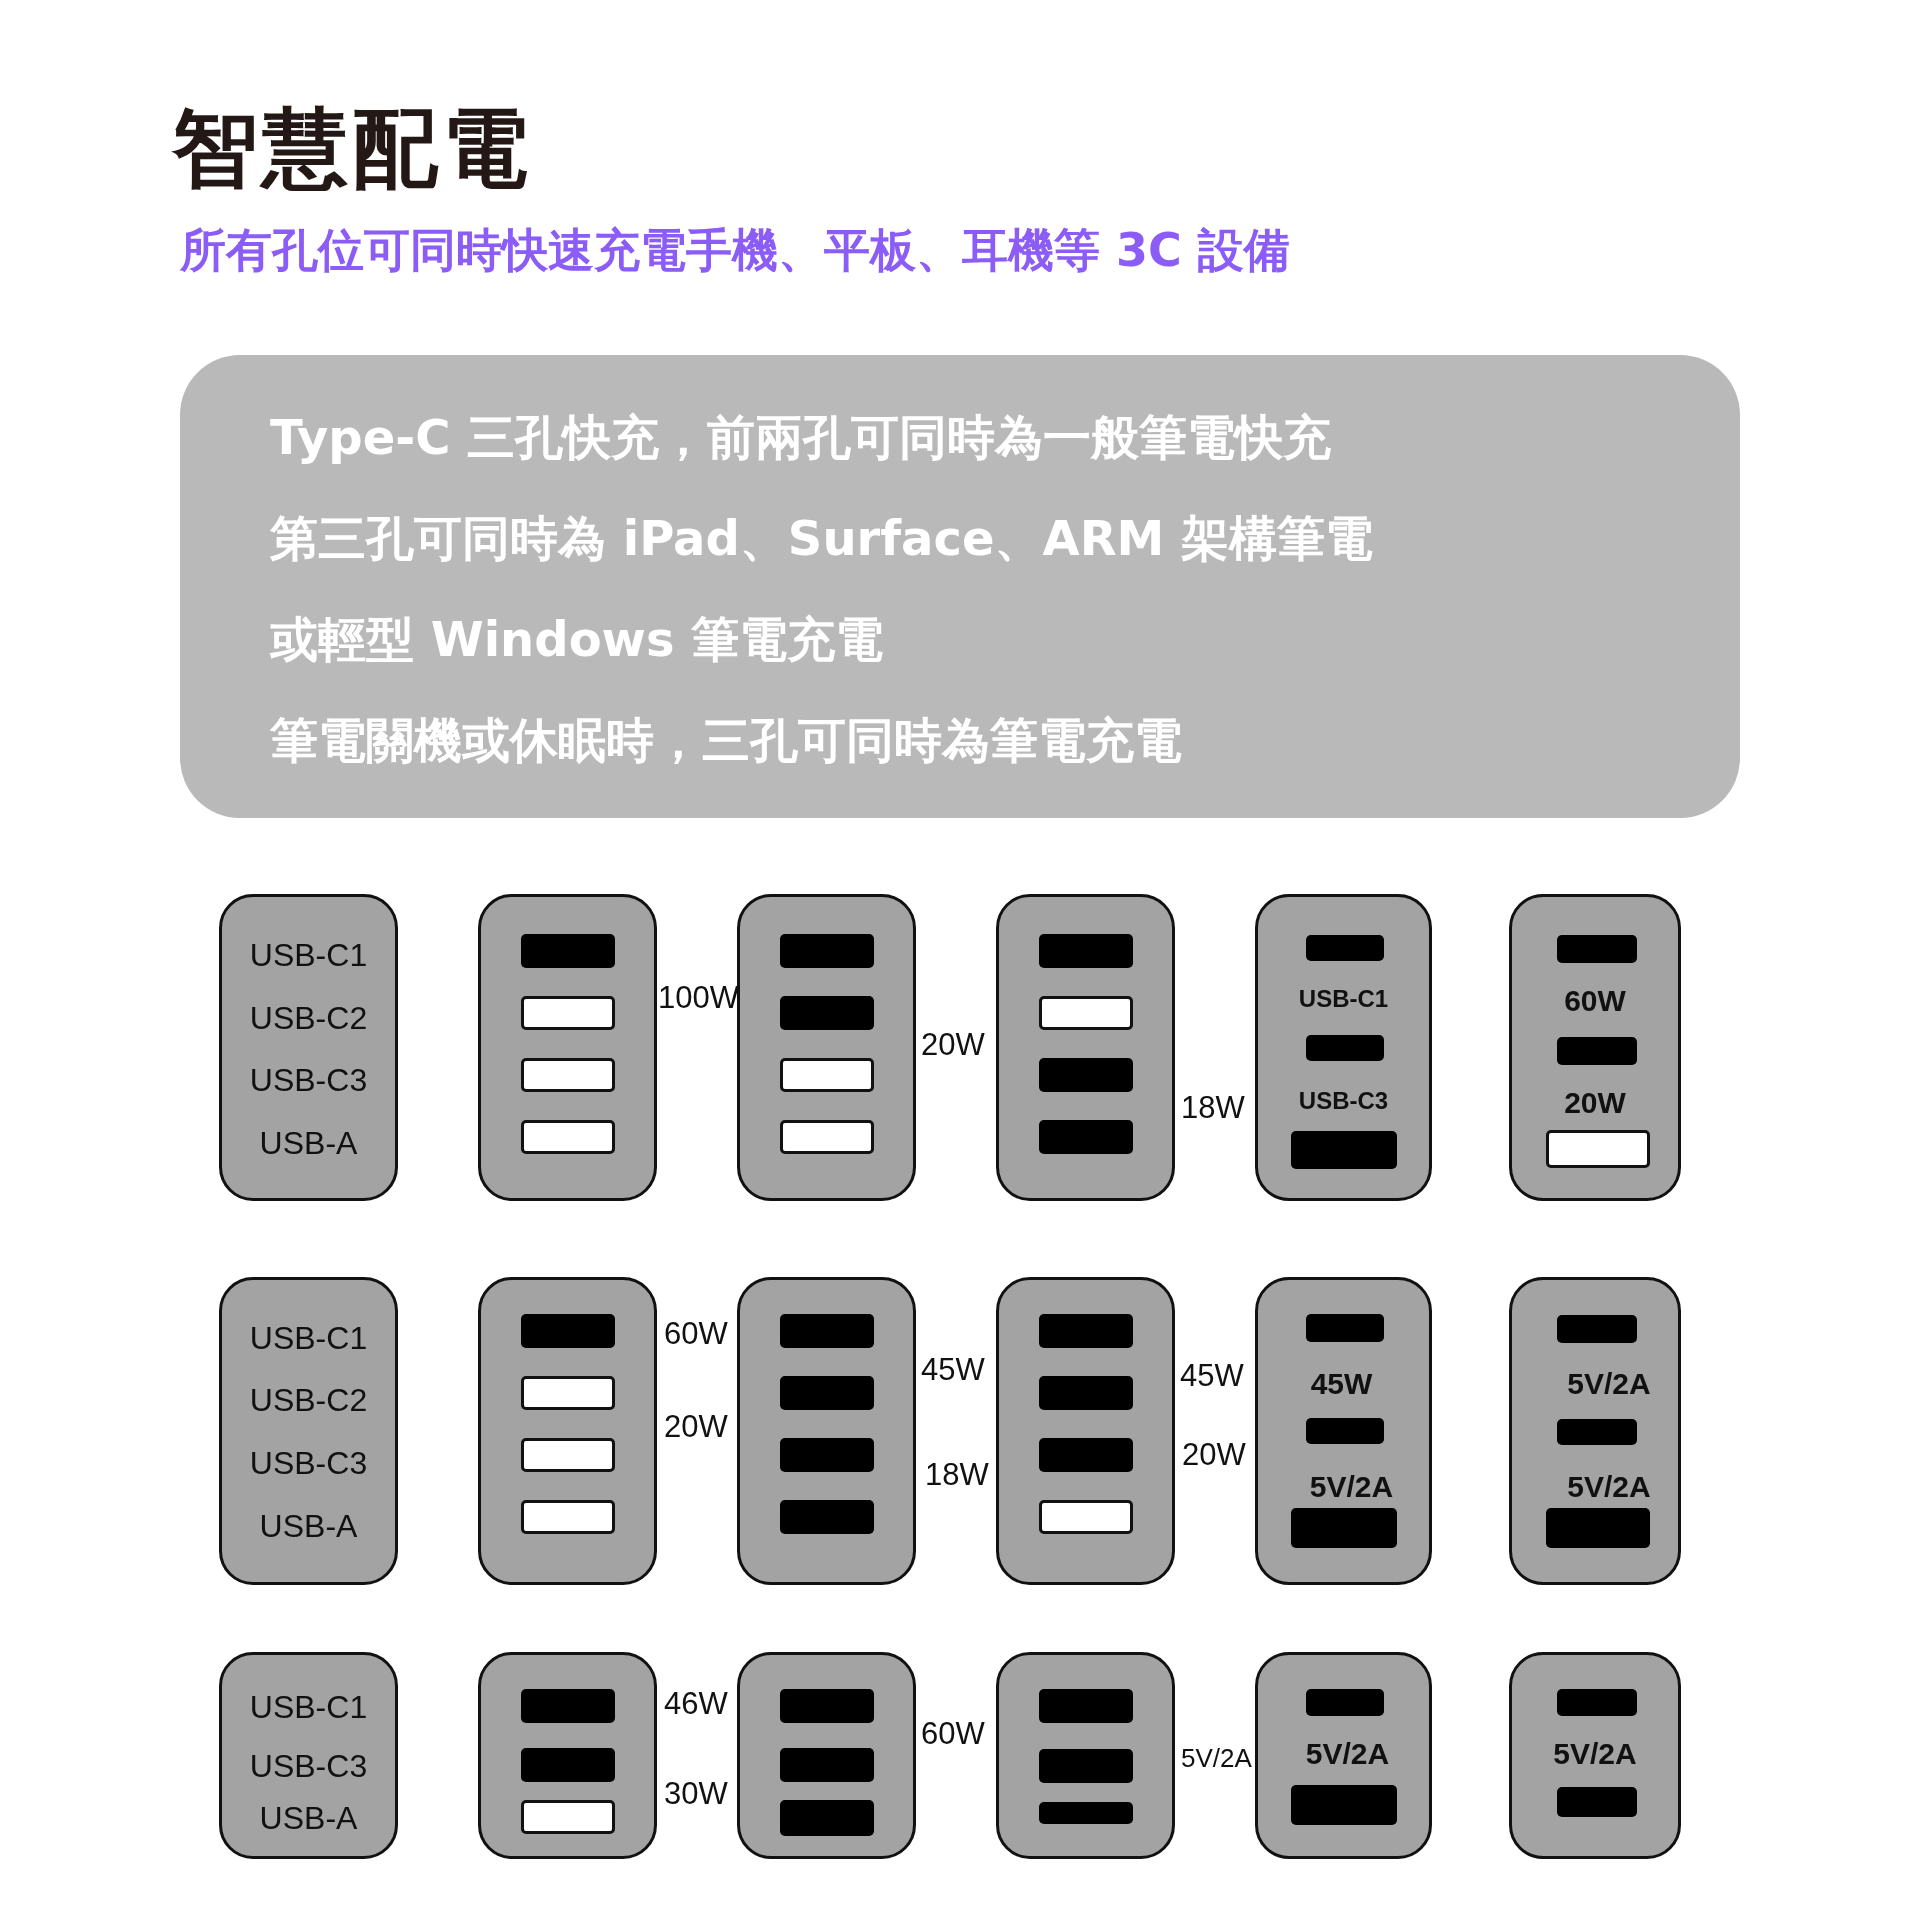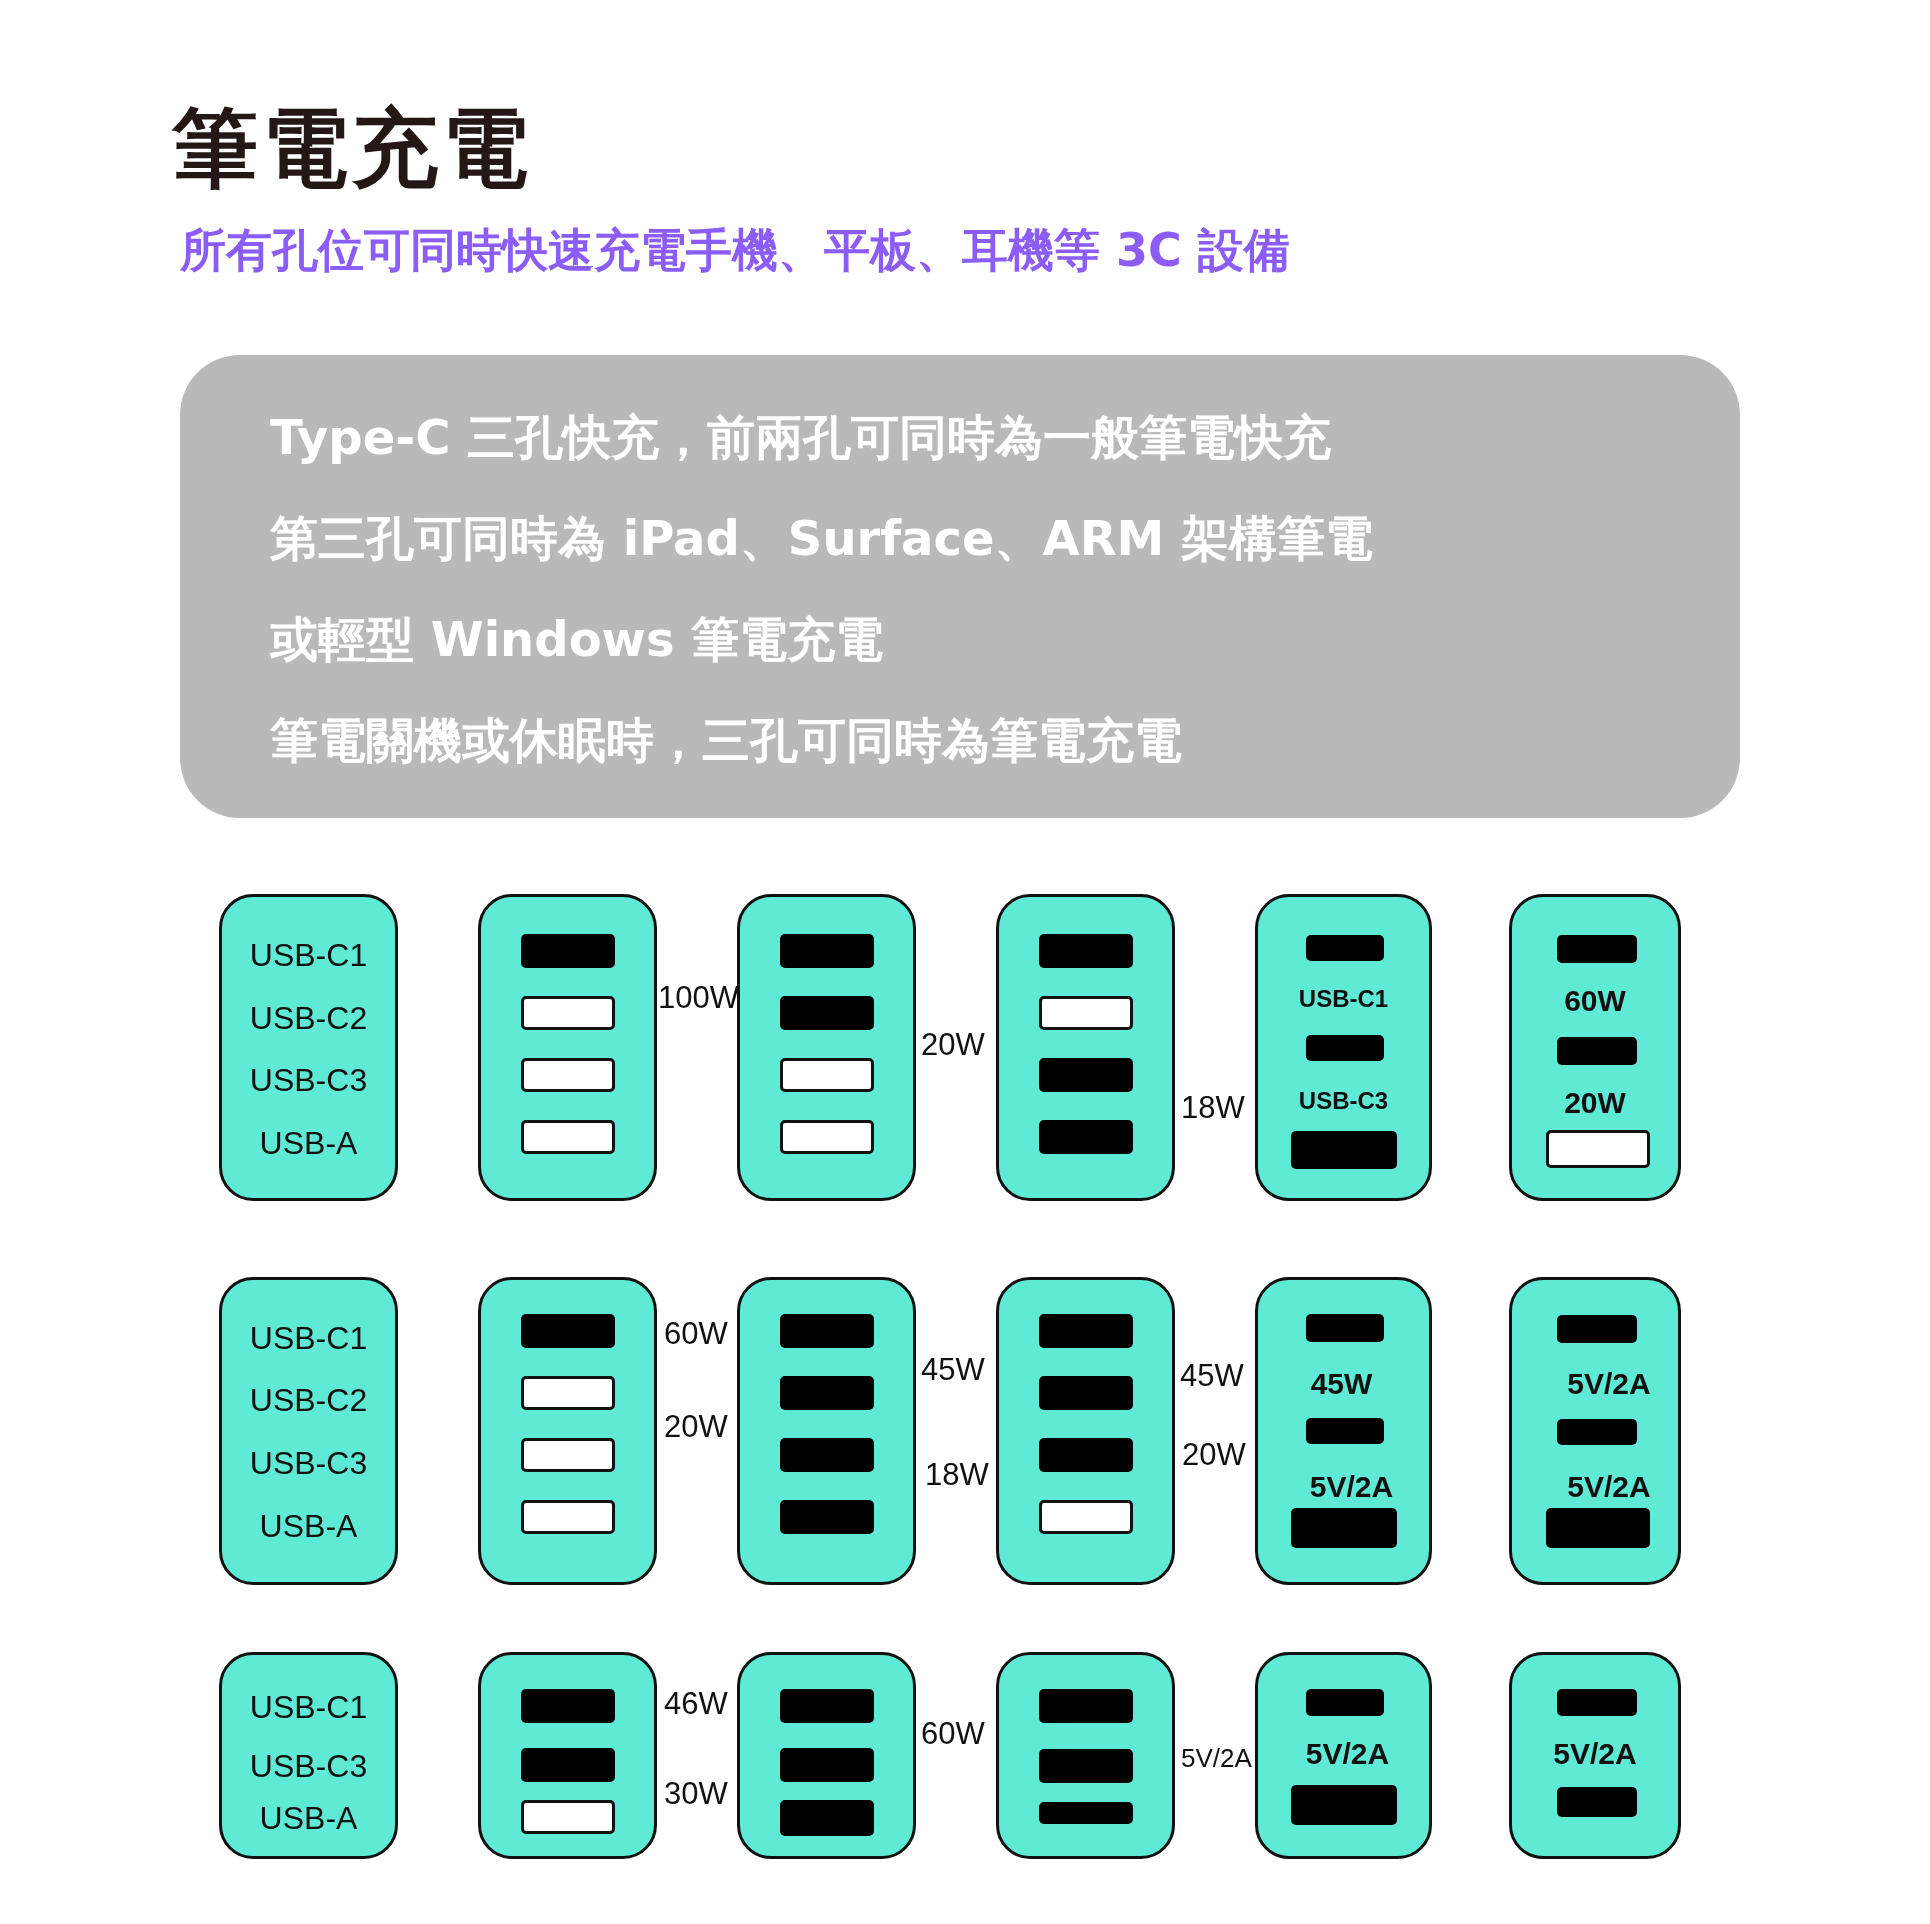--- a/index.html
+++ b/index.html
@@ -7,37 +7,37 @@
          font-family: "DejaVu Sans", "Liberation Sans", sans-serif; }
   .title { position: absolute; left: 172px; top: 98px; font-size: 86px; font-weight: bold;
            color: #231815; letter-spacing: 4px; line-height: 100px; }
   .subtitle { position: absolute; left: 180px; top: 218px; font-size: 46px; font-weight: bold;
               color: #8b5cf6; line-height: 64px; }
   .infobox { position: absolute; left: 180px; top: 355px; width: 1560px; height: 463px;
              background: #b9b9b9; border-radius: 60px; }
   .infoline { position: absolute; left: 90px; font-size: 48px; font-weight: bold; color: #ffffff;
               line-height: 60px; white-space: nowrap; }
   .card { position: absolute; box-sizing: border-box; border: 3.5px solid #111; border-radius: 34px;
-          background: #5eead4; }
+          background: #a3a3a3; }
   .lbl { position: absolute; left: 0; width: 100%; text-align: center; font-family: "Liberation Sans", sans-serif;
          font-size: 32px; color: #111; line-height: 40px; }
   .slot { position: absolute; box-sizing: border-box; border-radius: 5px; }
   .slot.on { background: #000; }
   .slot.off { background: #fff; border: 3.5px solid #111; }
   .inlbl { position: absolute; left: 0; width: 100%; text-align: center; font-family: "Liberation Sans", sans-serif;
            font-size: 30px; font-weight: bold; color: #111; line-height: 36px; }
   .inlbl.small { font-size: 24px; }
   .watt { position: absolute; font-family: "Liberation Sans", sans-serif; font-size: 31px; color: #111;
           line-height: 36px; white-space: nowrap; }
   .watt.small { font-size: 26px; }
 </style>
 </head>
 <body>
 
-<div class="title">筆電充電</div>
+<div class="title">智慧配電</div>
 <div class="subtitle">所有孔位可同時快速充電手機、平板、耳機等 3C 設備</div>
 
 <div class="infobox">
   <div class="infoline" style="top:153px">第三孔可同時為 iPad、Surface、ARM 架構筆電</div>
   <div class="infoline" style="top:52px">Type-C 三孔快充，前兩孔可同時為一般筆電快充</div>
   <div class="infoline" style="top:355px">筆電關機或休眠時，三孔可同時為筆電充電</div>
   <div class="infoline" style="top:254px">或輕型 Windows 筆電充電</div>
 </div>
 
 <div class="card" style="left:219px;top:894px;width:179px;height:307px;">

